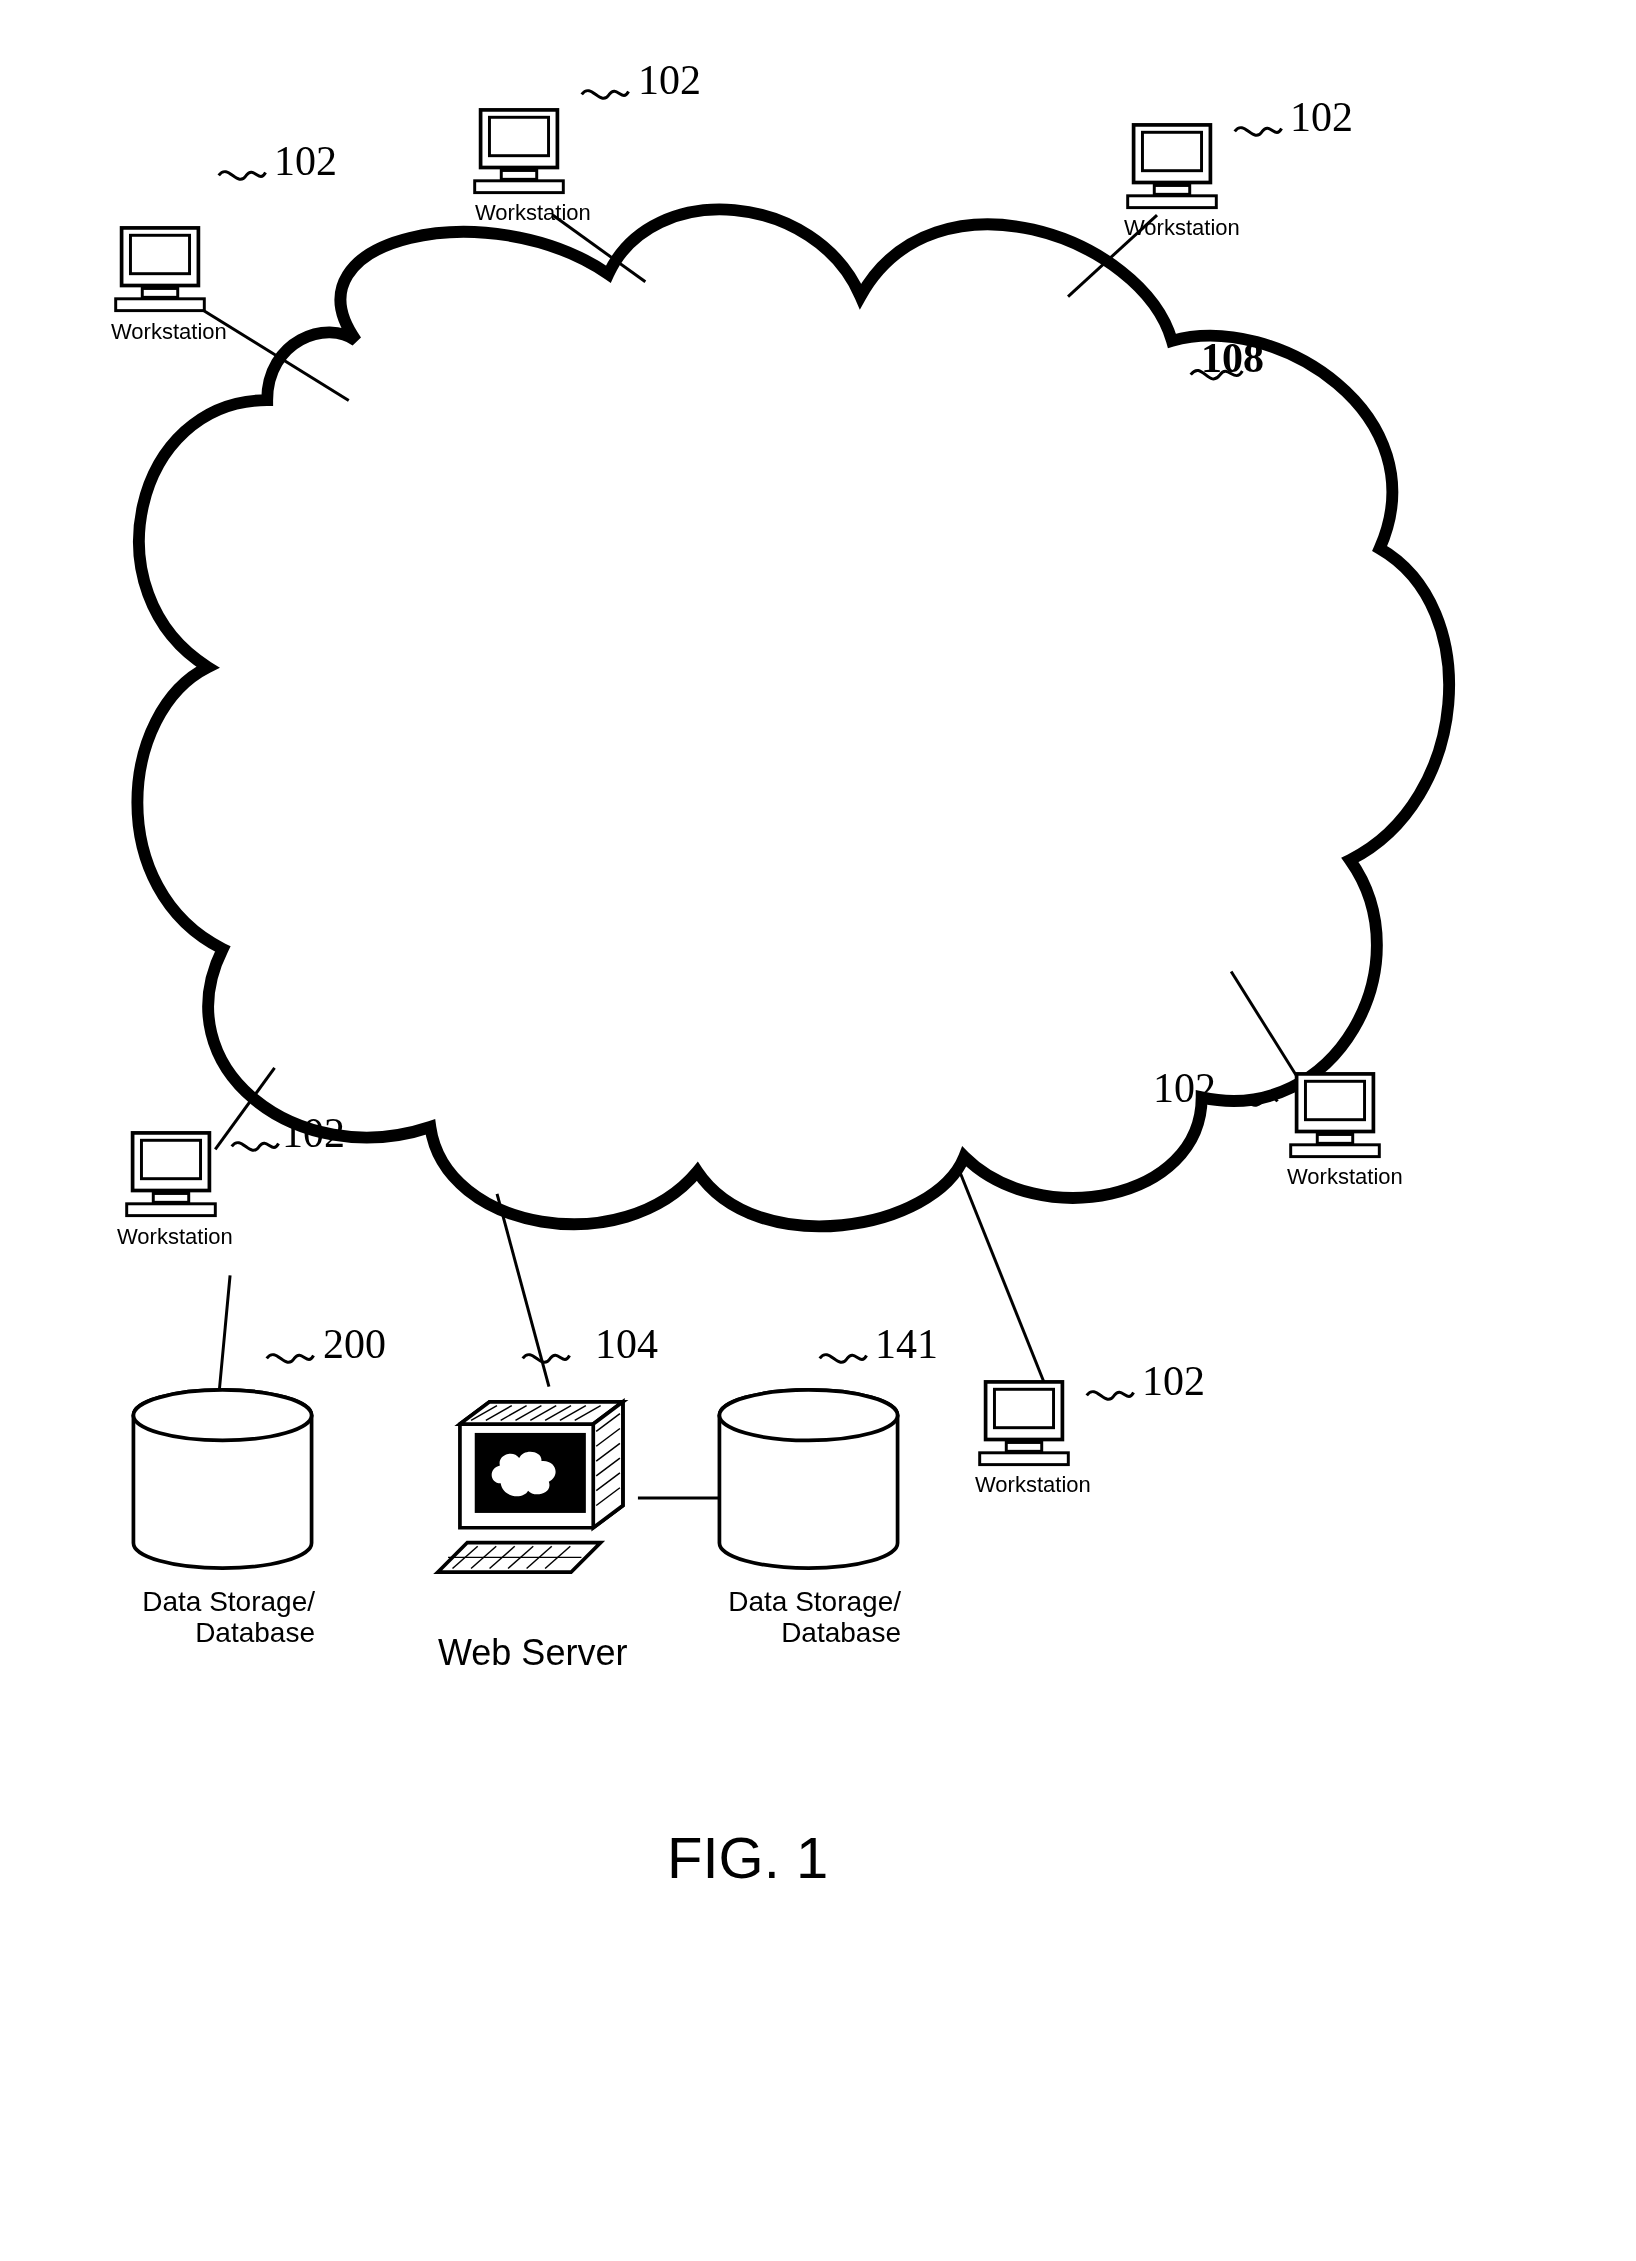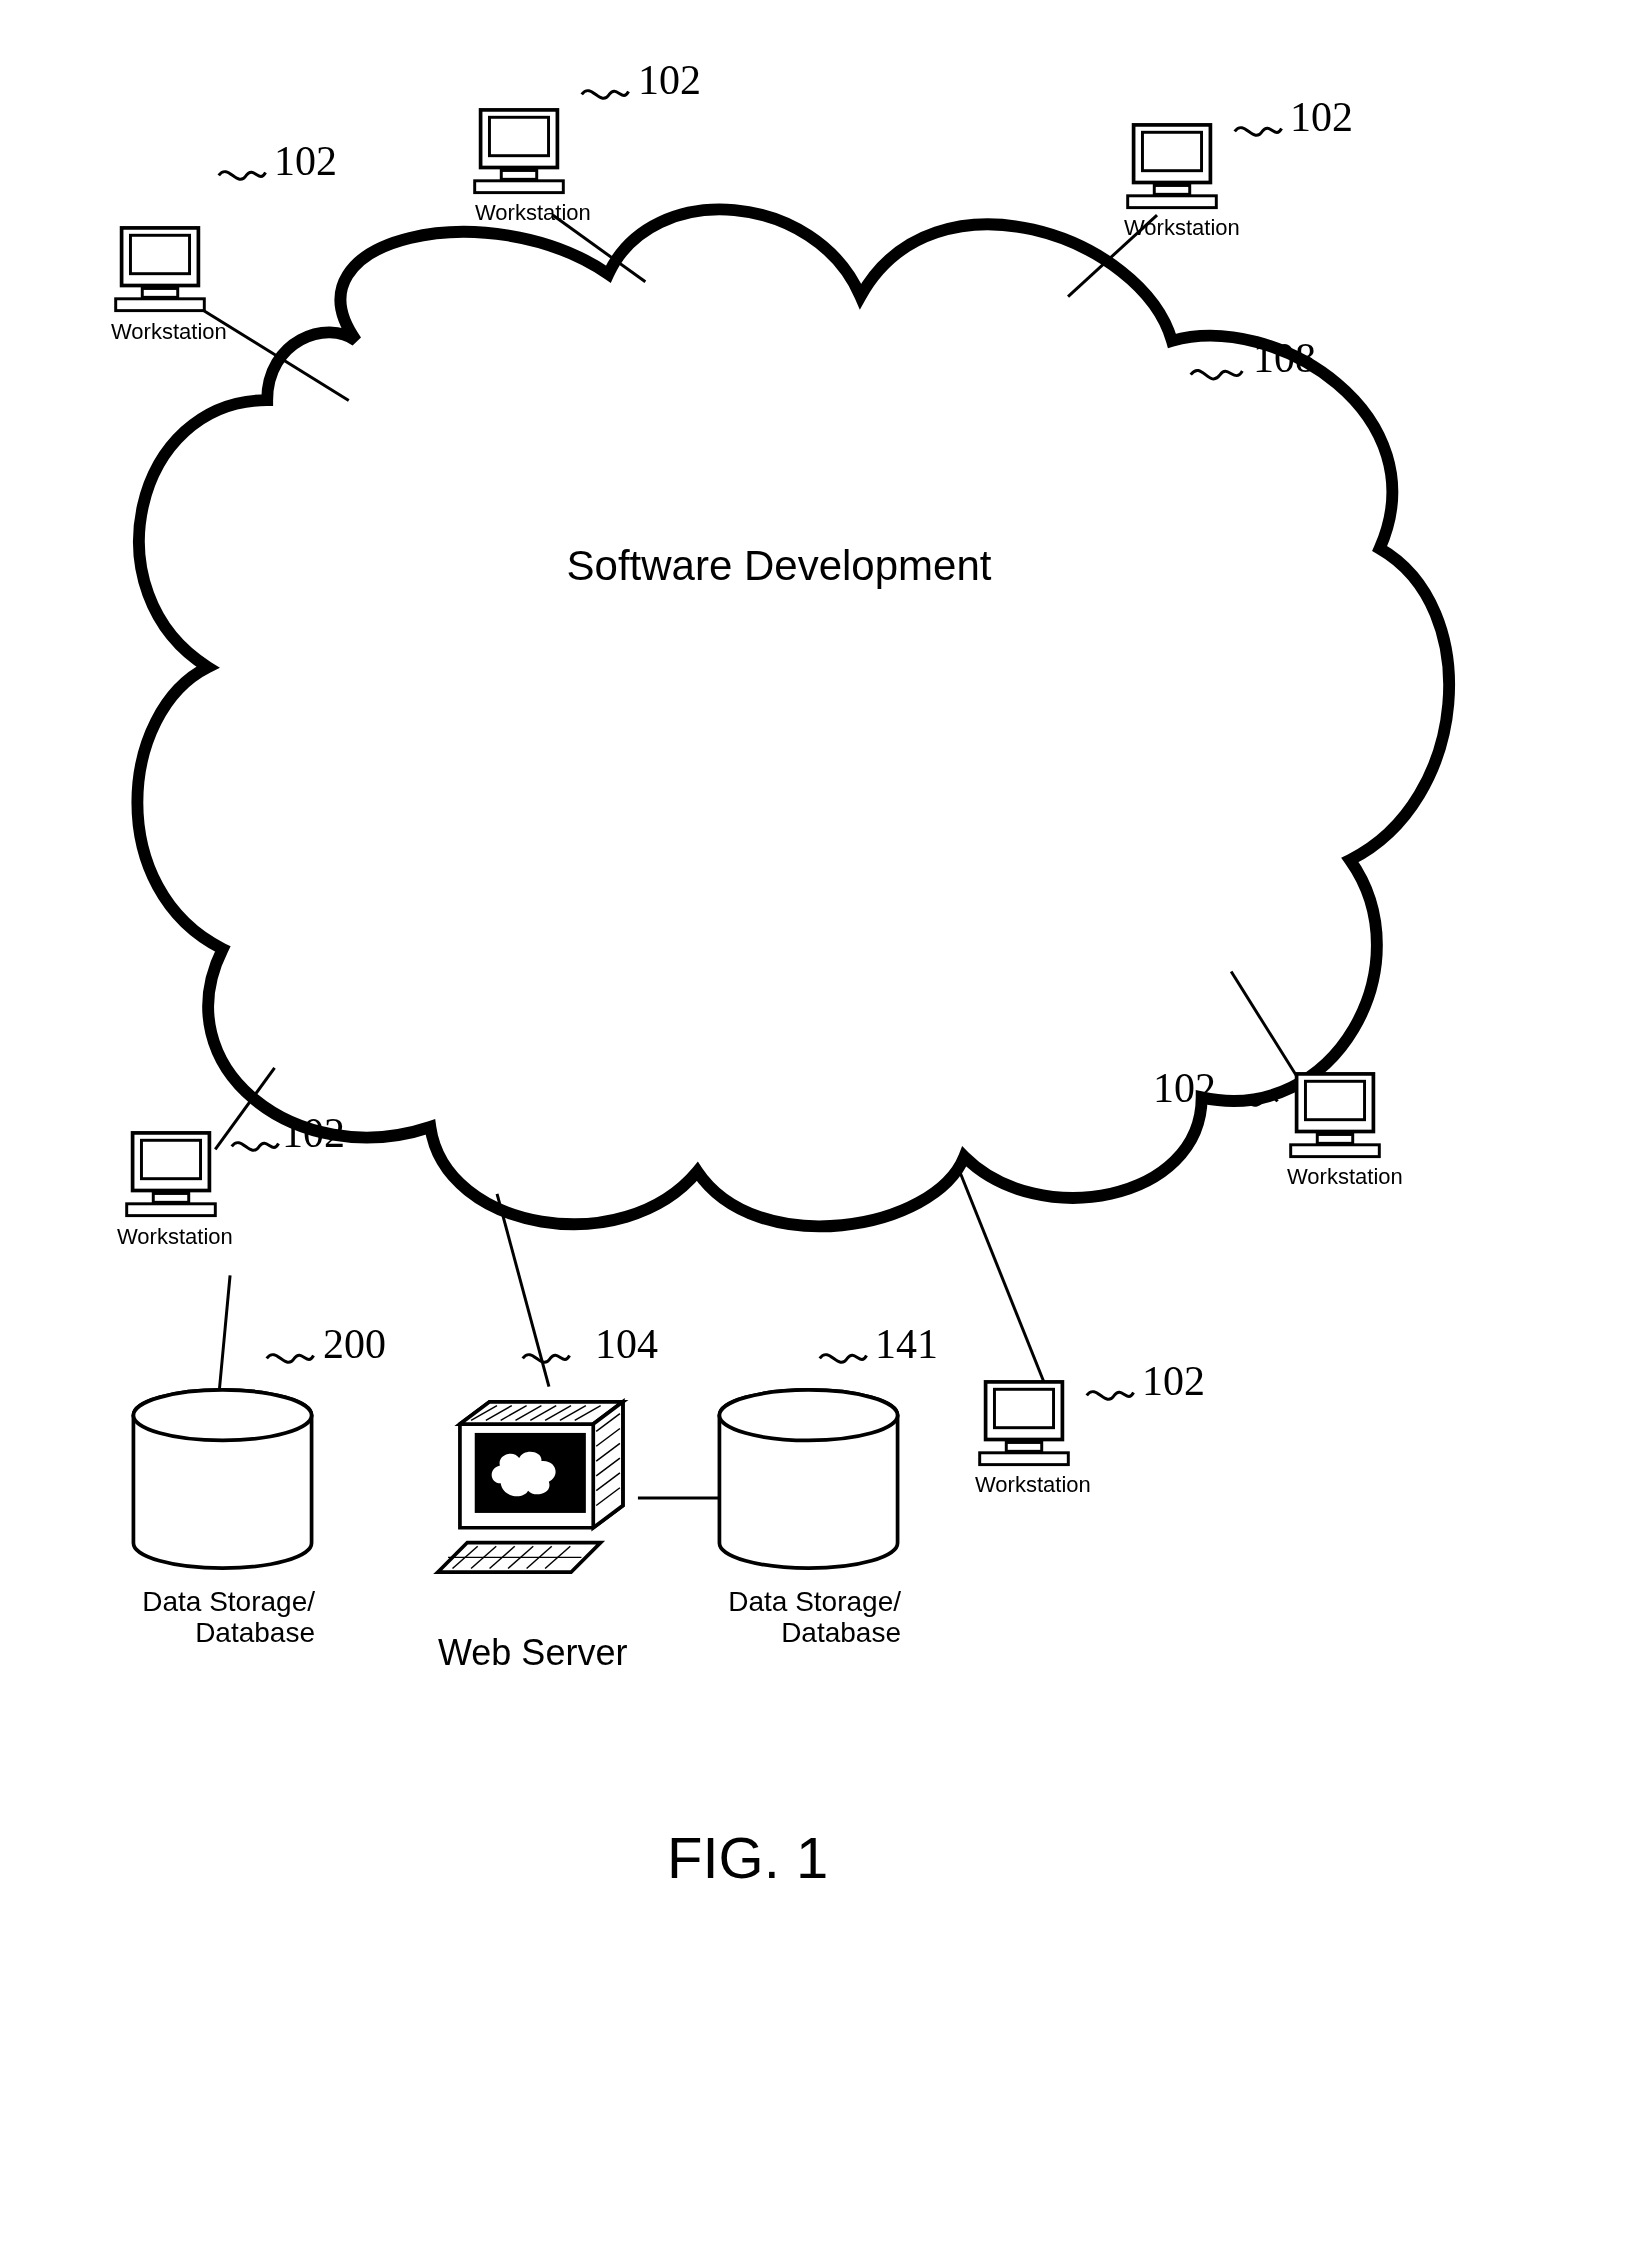--- a/index.html
+++ b/index.html
@@ -56,27 +56,26 @@
       C 1500 1420, 1280 1460, 1180 1360
       C 1140 1460, 900 1500, 820 1380
       C 720 1500, 480 1460, 460 1320
       C 280 1380, 100 1240, 180 1080
       C 20 1000, 40 760, 160 700
       C 0 600, 60 340, 240 340
       C 240 260, 320 230, 360 260 Z" fill="none" stroke="#000" stroke-width="16"></path>
   </svg>
 
   <div class="abs cloud-label" style="left:497px; top:541px; width:564px;">
-    <div>Software Development</div>
   </div>
 
   <svg class="abs" style="left:1187px; top:356px;" width="59" height="30" viewBox="0 0 80 40">
     <path d="M 5 25 C 20 5, 30 45, 45 25 C 55 10, 65 38, 75 20" stroke="#000" stroke-width="4" fill="none"></path>
   </svg>
-  <div class="abs ref" style="left:1253px; top:334px;">108</div>
+  <div class="abs ref" style="left:1201px; top:334px;font-weight:bold;">108</div>
 
   <svg class="abs" style="left:0; top:0;" width="1637" height="2261" viewBox="0 0 2207 3049">
 
     <line x1="260" y1="410" x2="470" y2="540" stroke="#000" stroke-width="4"></line>
     <line x1="745" y1="290" x2="870" y2="380" stroke="#000" stroke-width="4"></line>
     <line x1="1560" y1="290" x2="1440" y2="400" stroke="#000" stroke-width="4"></line>
     <line x1="290" y1="1550" x2="370" y2="1440" stroke="#000" stroke-width="4"></line>
     <line x1="1760" y1="1470" x2="1660" y2="1310" stroke="#000" stroke-width="4"></line>
     <line x1="1410" y1="1870" x2="1290" y2="1570" stroke="#000" stroke-width="4"></line>
 

